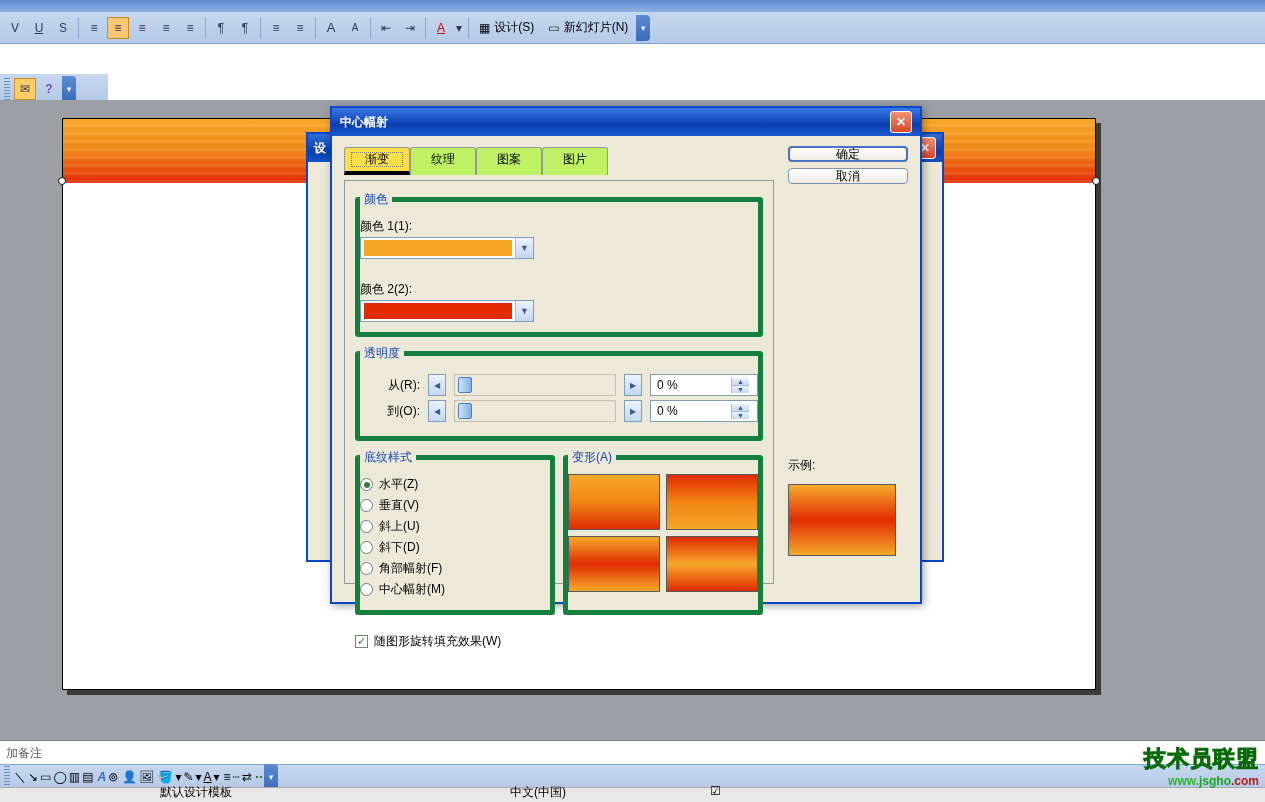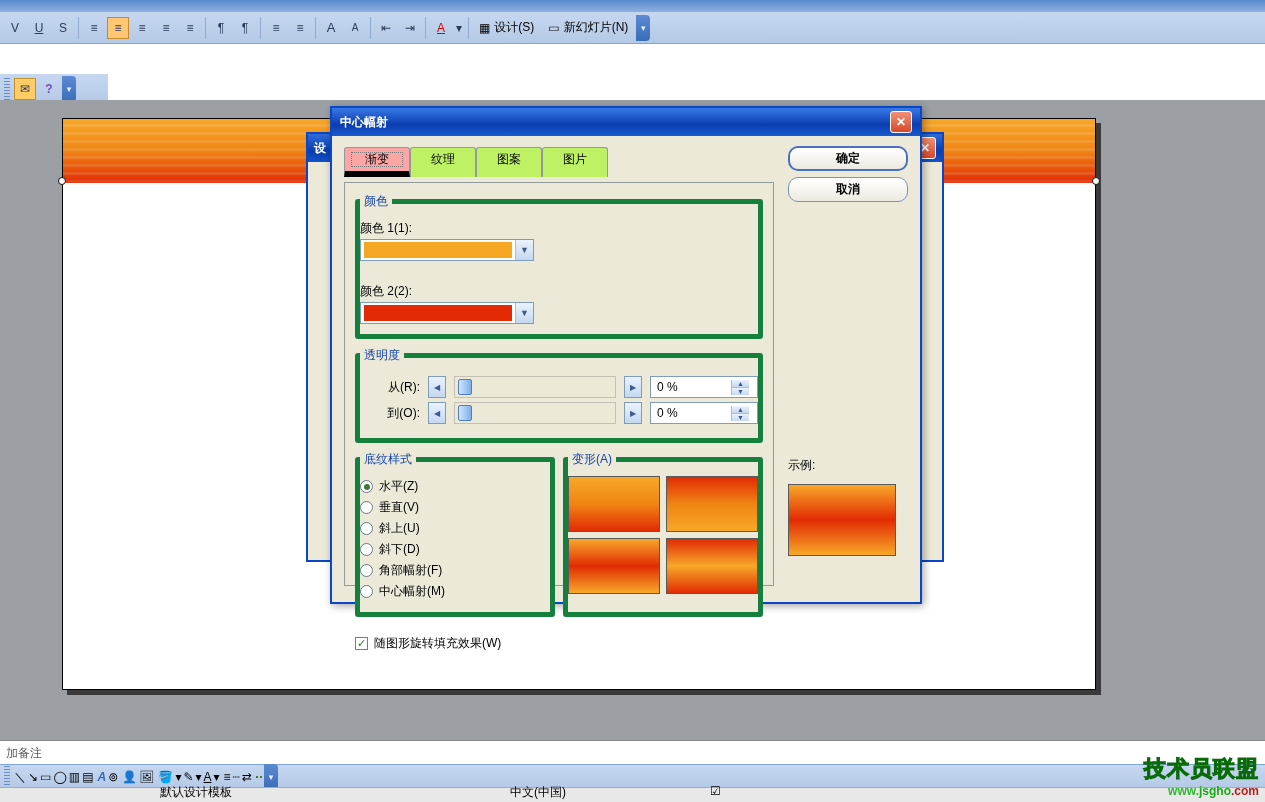--- a/index.html
+++ b/index.html
@@ -40,26 +40,26 @@
   .dialog-occluded { position:absolute; left:306px; top:132px; width:638px; height:430px; background:#ece9d8; border:2px solid #0a47c5; }
   .dialog-occluded .titlebar { height:28px; background: linear-gradient(#2f6bd8, #0a3db0 60%, #1452c4); display:flex; align-items:center; padding: 0 6px; color:#fff; font-weight:bold;}
   .dialog-occluded .close { margin-left:auto; width:22px; height:22px; background: linear-gradient(#f19175,#d8482a); border:1px solid #fff; border-radius:3px; color:#fff; display:flex; align-items:center; justify-content:center; font-weight:bold;}
 
   .dialog { position:absolute; left:330px; top:106px; width:592px; height:498px; background:#ece9d8; border:2px solid #0a47c5; box-shadow: 2px 2px 8px rgba(0,0,0,0.35); }
   .dialog .titlebar { height:28px; background: linear-gradient(#3a78e6, #0a3db0 60%, #1a5ad0); display:flex; align-items:center; padding: 0 8px; color:#fff; font-weight:bold; font-size:13px; }
   .dialog .titlebar .close { margin-left:auto; width:22px; height:22px; background: linear-gradient(#f19175,#d8482a); border:1px solid #fff; border-radius:3px; color:#fff; display:flex; align-items:center; justify-content:center; font-weight:bold; cursor:pointer;}
   .dialog .body { padding: 10px 12px; display:flex; gap:14px; height: calc(100% - 28px); }
   .dialog .left { flex:1; }
   .dialog .right { width:120px; display:flex; flex-direction:column; gap:6px; }
-  .btn { height:25px; background: linear-gradient(#fff,#eceae0); border:1px solid #7a94b8; border-radius:10px; display:flex; align-items:center; justify-content:center; cursor:pointer;font-weight:bold;}
+  .btn { height:16px; background: linear-gradient(#fff,#eceae0); border:1px solid #7a94b8; border-radius:4px; display:flex; align-items:center; justify-content:center; cursor:pointer;}
   .btn.primary { border:2px solid #4a70c0; }
 
   .tabs { display:flex; gap:0; margin-bottom: 6px;}
   .tab { padding: 3px 20px; background:#bef264; border:1px solid #919b9c; border-bottom:none; border-radius: 3px 3px 0 0; cursor:pointer; position:relative; top:1px;}
-  .tab.active { background:#fca5a5; border-bottom:6px solid #000000; z-index:2;}
+  .tab.active { background:#fde047; border-bottom:4px solid #000000; z-index:2;}
   .tab.active::before { content:''; position:absolute; left:6px; right:6px; top:4px; bottom:4px; border:1px dotted #777;}
   .tabpanel { border:1px solid #919b9c; background:#fcfcfa; padding:10px; background:#ece9d8; height: 404px;}
 
   fieldset { border:5px solid #15803d; border-radius:3px; padding: 8px 0 10px; margin-bottom: 8px; background:#ece9d8;}
   fieldset legend { color:#1546b0; padding: 0 4px; }
   .radio-row { display:flex; align-items:center; gap:6px; padding: 2px 0;}
   .radio { width:13px; height:13px; border:1px solid #6b7a8a; border-radius:50%; background:#fff; display:inline-flex; align-items:center; justify-content:center;}
   .radio.checked::after { content:''; width:6px; height:6px; background:#3b7a3b; border-radius:50%;}
 
   .color-grid { display:flex; gap: 24px; }
@@ -92,21 +92,21 @@
 
   .sample-label { margin-top: 50px; margin-bottom:4px;}
   .sample { width:108px; height:72px; border:1px solid #5a5a5a; background: linear-gradient(#f7a829,#e22b04,#f7a829);}
 
   .checkline { display:flex; align-items:center; gap:6px; margin-top:10px;}
   .checkbox { width:13px; height:13px; border:1px solid #6b8a6b; background:#fff; display:flex; align-items:center; justify-content:center; color:#2a7a2a; font-size:11px; line-height:1;}
 
   .notes-placeholder { color:#5a5a5a; }
 
   
-  .watermark { position:absolute; right:6px; bottom:4px; text-align:right; }
+  .watermark { position:absolute; right:6px; bottom:14px; text-align:right; }
   .watermark .line1 { color:#2eb82e; font-size:22px; font-weight:bold; -webkit-text-stroke: 1px #0a6a0a; letter-spacing:1px;}
   .watermark .line2 { color:#2eb82e; font-size:12px; font-weight:bold;}
   .watermark .line2 .g { color:#18a818;}
   .watermark .line2 .o { color:#b91c1c;}
 </style>
 </head>
 <body>
 
 <div class="topbar1"></div>
 

